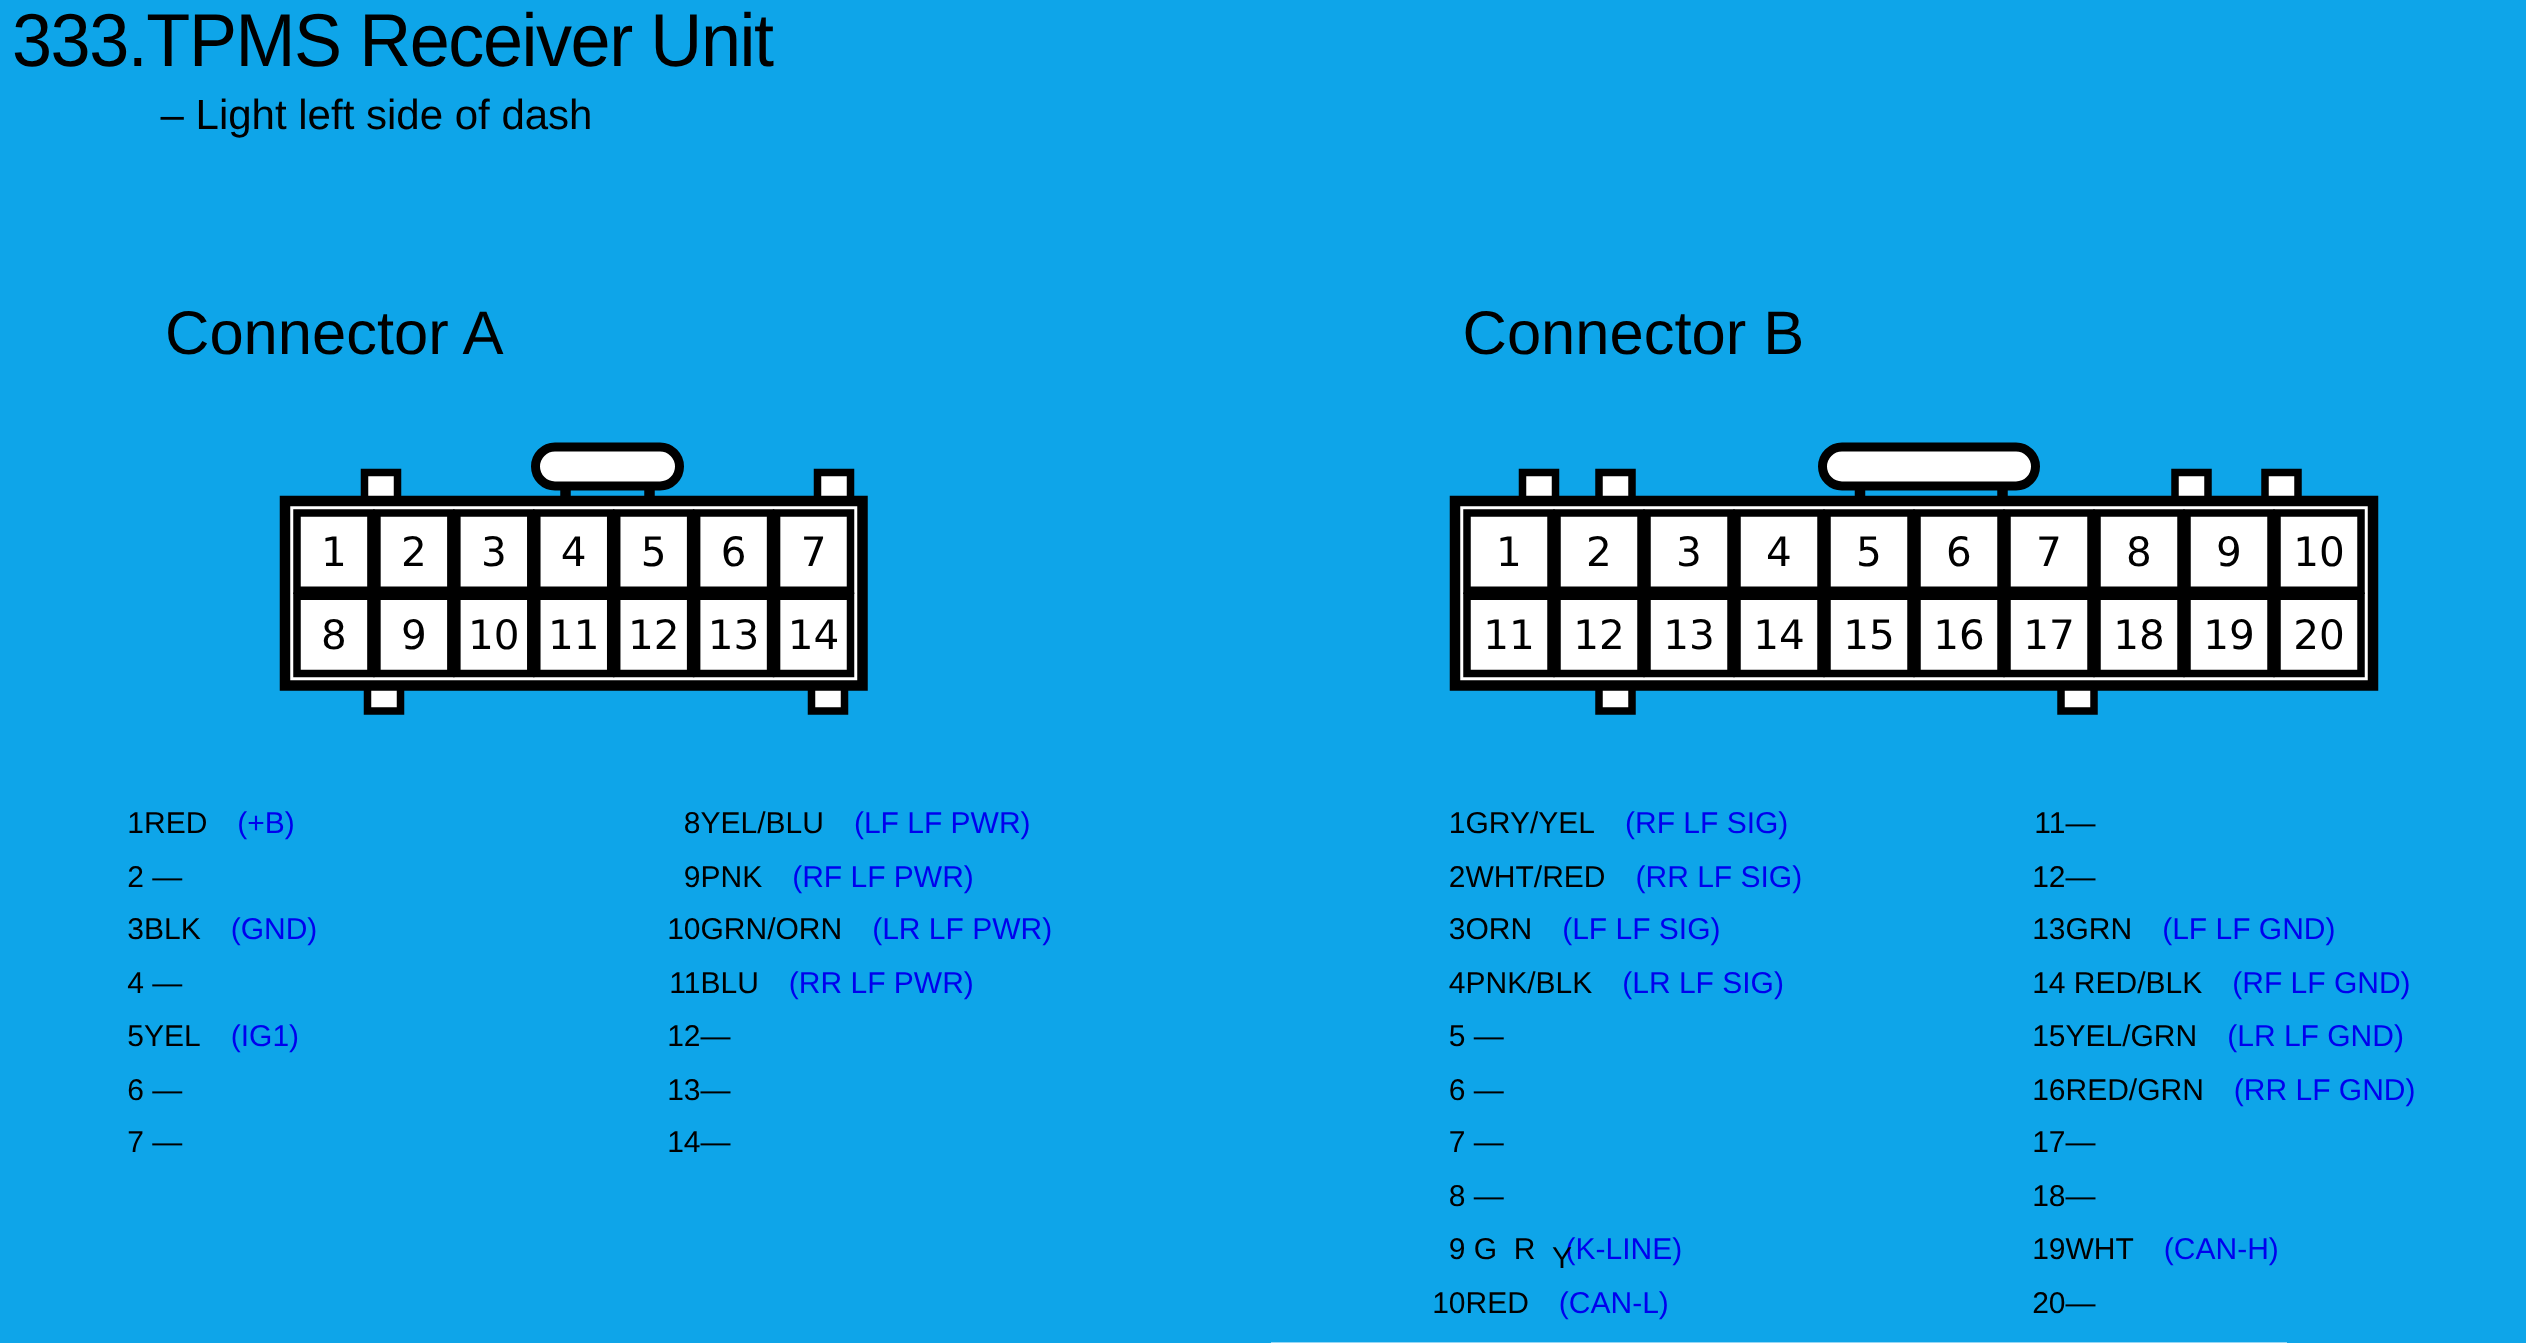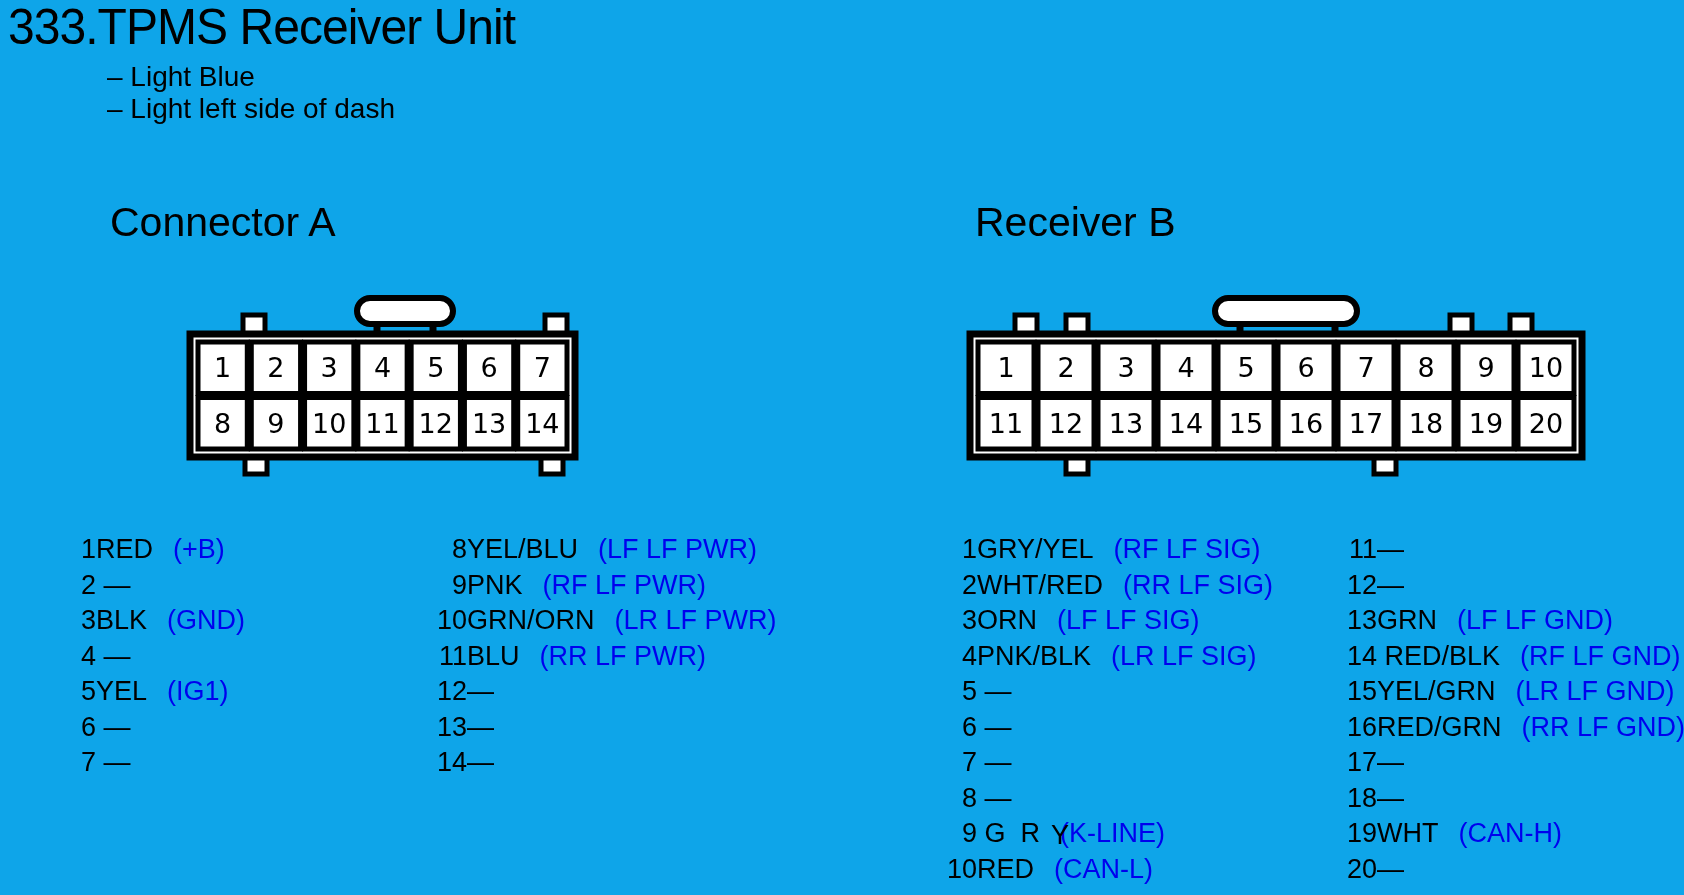--- a/index.html
+++ b/index.html
@@ -11,39 +11,38 @@
     position:absolute; left:8px; top:0px; margin:0;
     font-size:50px; font-weight:400; line-height:54px; letter-spacing:-1px;
     transform:scaleX(0.96); transform-origin:left top; white-space:pre;
   }
   .notes { position:absolute; left:107px; top:61px; font-size:28px; line-height:32px; }
   .notes p { margin:0; white-space:pre; }
   .conn-heading { position:absolute; top:202px; font-size:41px; line-height:41px; white-space:pre; }
   .heading-a { left:110px; }
   .heading-b { left:975px; }
   .conn-svg { position:absolute; }
-  .pin-list { position:absolute; top:532px; font-size:27px; line-height:35.5px; white-space:pre; }
+  .pin-list { position:absolute; top:532px; font-size:20px; line-height:35.5px; white-space:pre; }
   .pin-row { height:35.5px; }
   .pin-num { display:inline-block; width:34px; text-align:right; }
   .pin-fn { margin-left:20px; position:relative; }
   .pin-overlay { position:absolute; left:-9px; top:0; color:#000; }
 </style>
 </head>
 <body>
 
 <div class="page">
   <h1 class="title">333.TPMS Receiver Unit</h1>
 
   <div class="notes">
-    <p>– Light Blue</p>
     <p>– Light left side of dash</p>
   </div>
 
   <div class="conn-heading heading-a">Connector A</div>
-  <div class="conn-heading heading-b">Receiver B</div>
+  <div class="conn-heading heading-b">Connector B</div>
 
   <svg id="svgA" class="conn-svg" style="left:180px; top:290px;" width="420" height="190" viewBox="180 290 420 190">
       <line x1="377" y1="316" x2="377" y2="339" stroke="#000" stroke-width="7"></line>
       <line x1="433" y1="316" x2="433" y2="339" stroke="#000" stroke-width="7"></line>
       <rect x="357" y="298" width="96" height="26" rx="13" fill="#fff" stroke="#000" stroke-width="6"></rect>
       <rect x="243" y="315" width="22" height="24" fill="#fff" stroke="#000" stroke-width="5"></rect>
       <rect x="545" y="315" width="22" height="24" fill="#fff" stroke="#000" stroke-width="5"></rect>
       <rect x="245" y="452" width="22" height="22" fill="#fff" stroke="#000" stroke-width="5"></rect>
       <rect x="541" y="452" width="22" height="22" fill="#fff" stroke="#000" stroke-width="5"></rect>
       <rect x="190" y="334" width="385" height="123" fill="#fff" stroke="#000" stroke-width="7"></rect>

